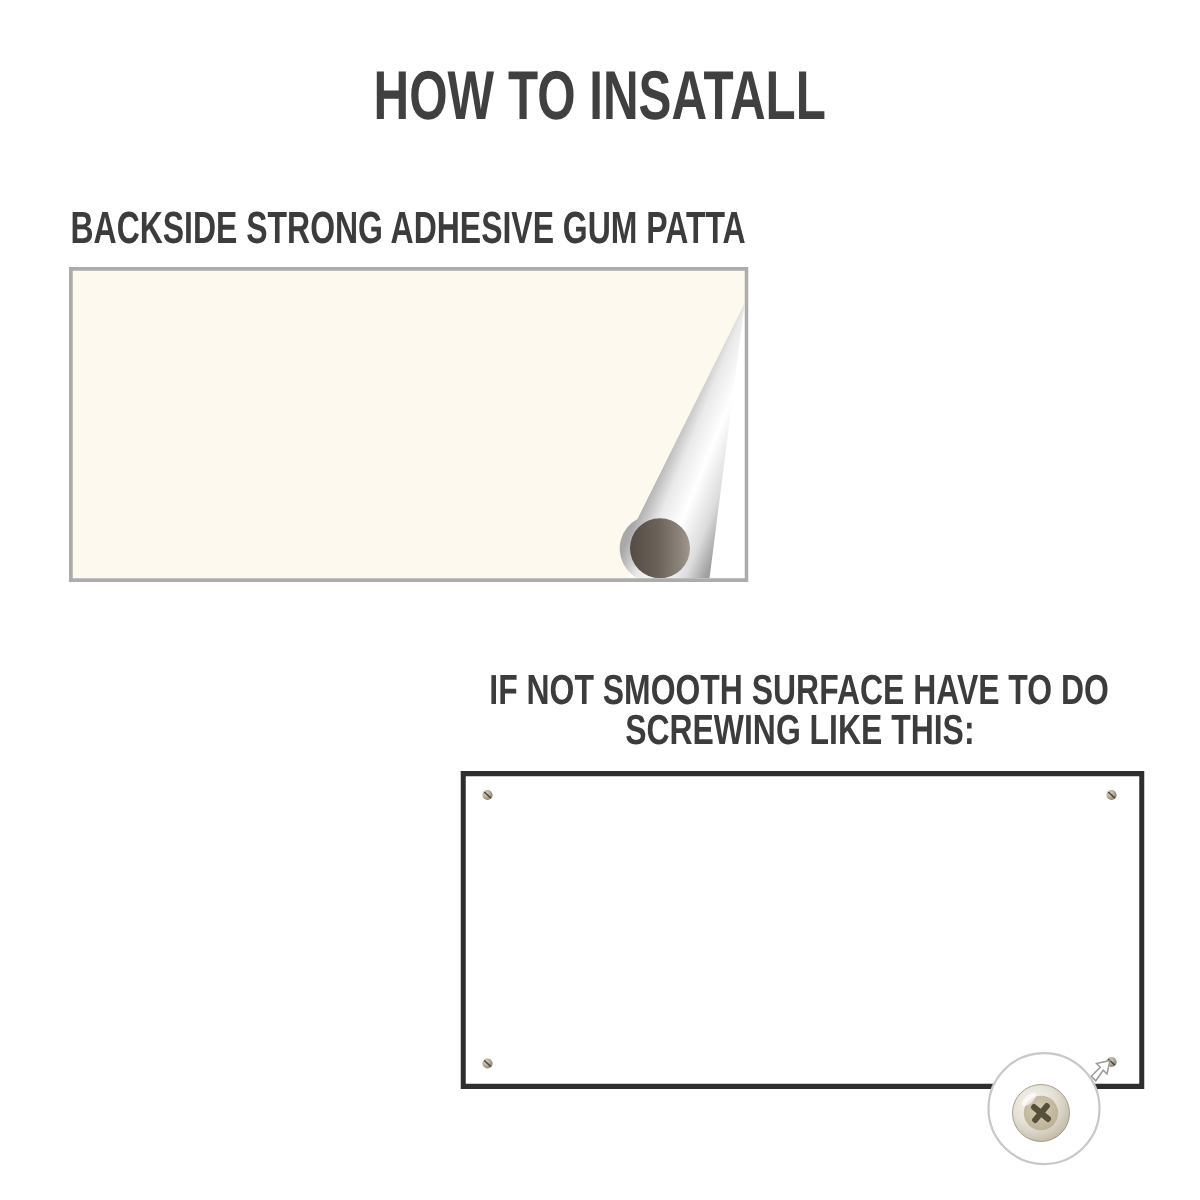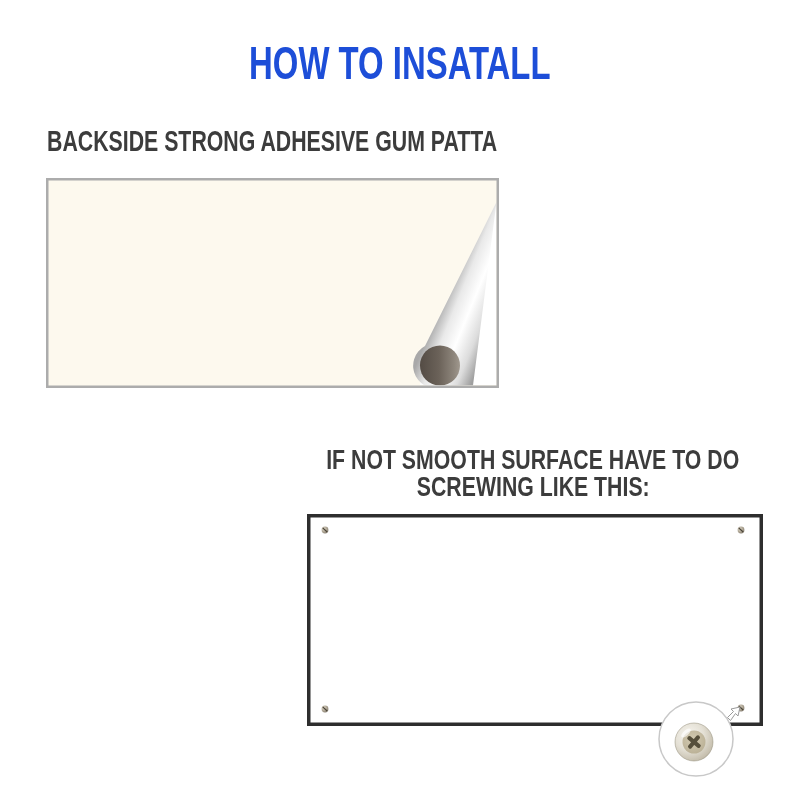--- a/index.html
+++ b/index.html
@@ -8,26 +8,26 @@
     background: #ffffff;
     font-family: "Liberation Sans", sans-serif;
     overflow: hidden;
     position: relative;
   }
   .page { position: absolute; inset: 0; width: 800px; height: 800px; }
 
   .title-wrap {
     position: absolute; left: 0; top: 40px; width: 800px;
     text-align: center; line-height: 46px; font-size: 46px;
-    font-weight: bold; color: #1d4ed8; white-space: nowrap;
+    font-weight: bold; color: #404040; white-space: nowrap;
   }
   .title-wrap .cond { display: inline-block; transform: scaleX(0.715); transform-origin: center; }
 
   .adhesive-heading {
-    position: absolute; left: 47px; top: 126px;
+    position: absolute; left: 47px; top: 138px;
     font-size: 30px; line-height: 30px; font-weight: bold; color: #3C3C3C;
     white-space: nowrap;
   }
   .adhesive-heading .cond { display: inline-block; transform: scaleX(0.71); transform-origin: left center; }
 
   .panel-svg { position: absolute; left: 46px; top: 178px; }
 
   .screw-heading {
     position: absolute; left: 233px; top: 446px; width: 600px;
     text-align: center; font-size: 28px; line-height: 27px;

